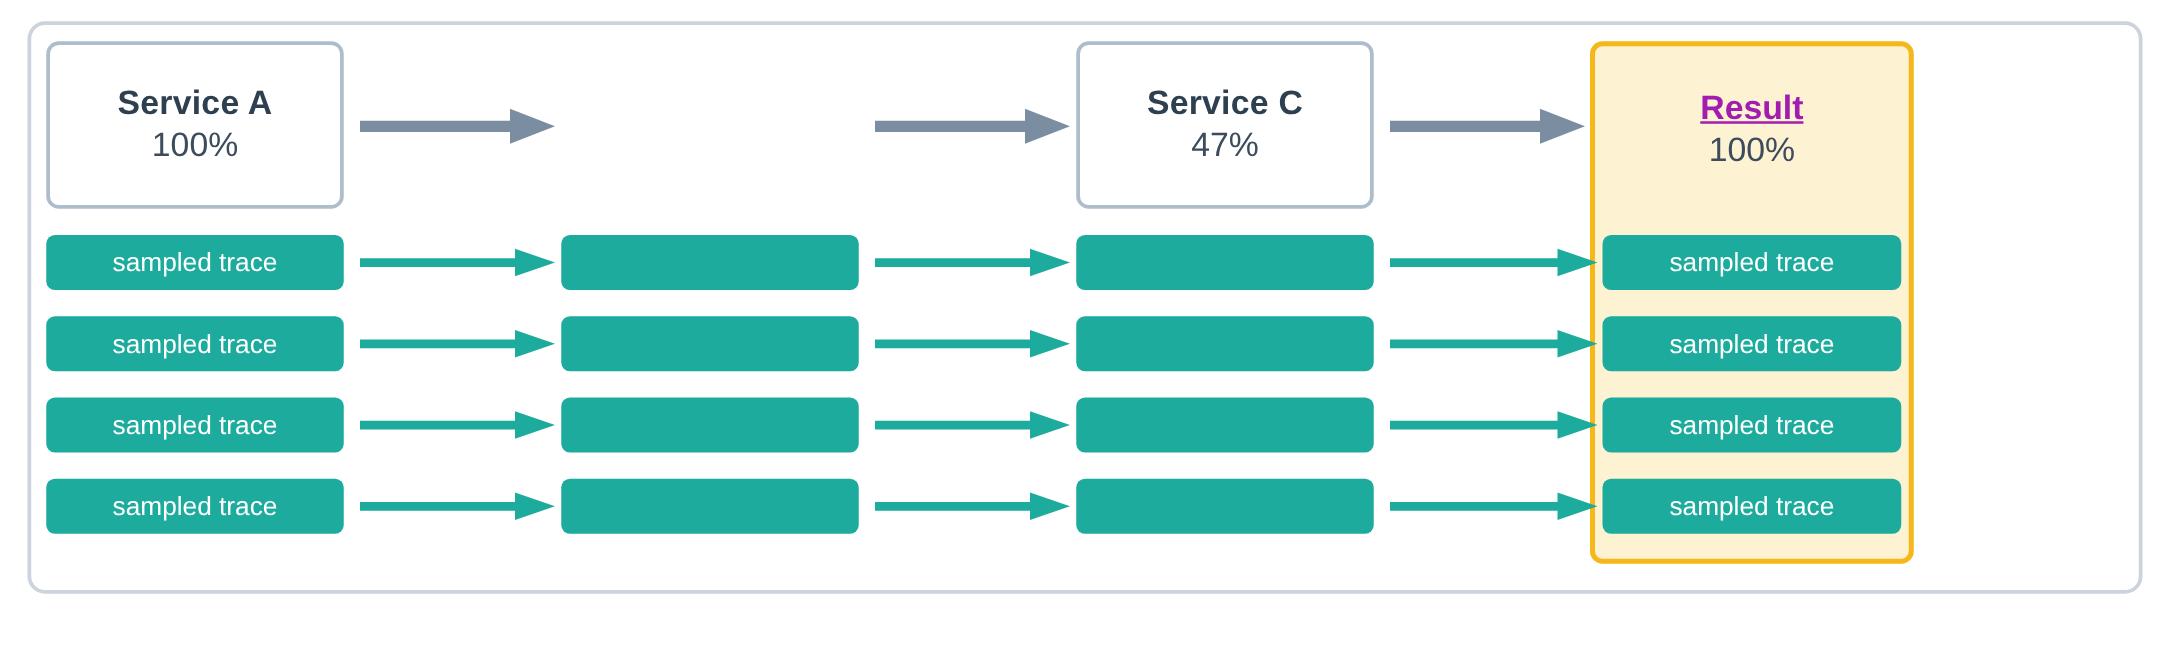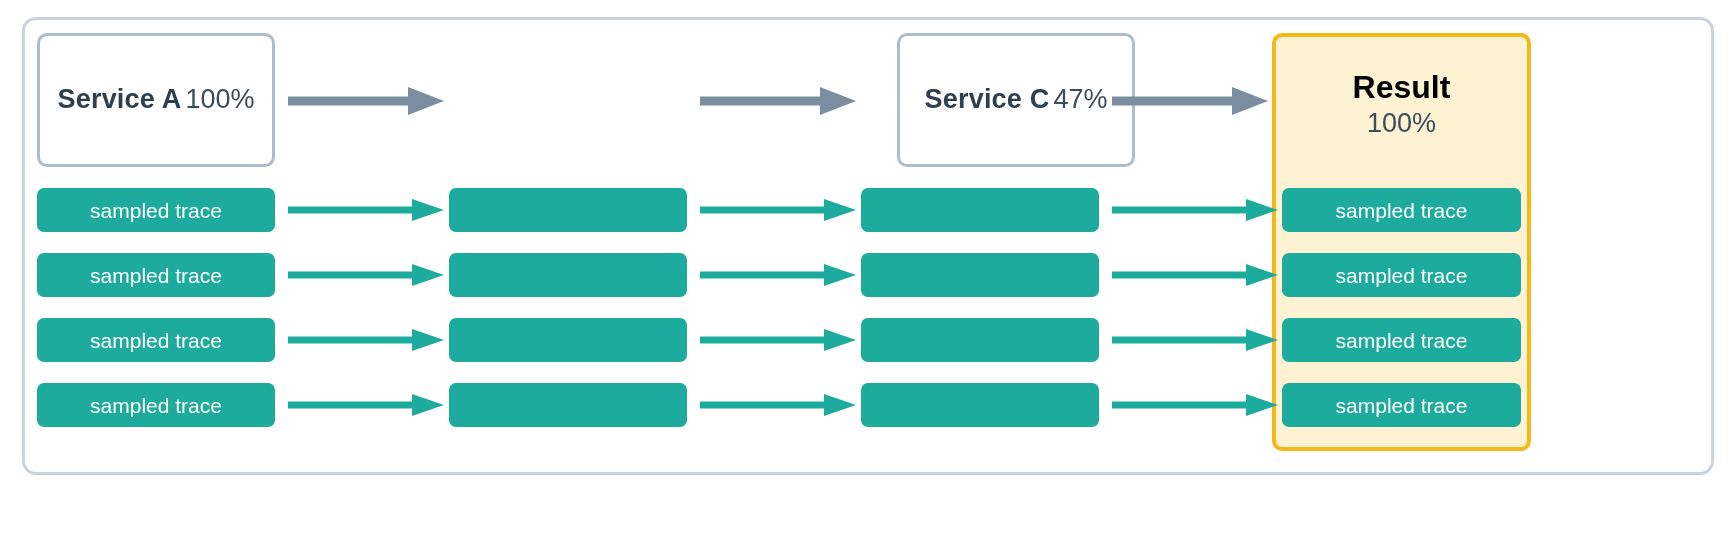--- a/index.html
+++ b/index.html
@@ -36,42 +36,42 @@
   .service-box {
     position: absolute;
     top: 33px;
     width: 238px;
     height: 134px;
     border: 3px solid #aebdcb;
     border-radius: 10px;
     box-sizing: border-box;
     background: transparent;
     display: flex;
-    flex-direction: row;
+    flex-direction: column;
     align-items: center;
     justify-content: center;
     gap: 4px;
   }
   .service-box .svc-title {
     font-size: 27px;
     font-weight: bold;
     color: #2e3f50;
     letter-spacing: 0.2px;
     line-height: 1.1;
   }
   .service-box .svc-pct {
     font-size: 27px;
     font-weight: normal;
     color: #3c4c5c;
     line-height: 1.1;
   }
 
   .col-a { left: 37px; }
   .col-b { left: 449px; }
-  .col-c { left: 861px; margin-left: 36px; }
+  .col-c { left: 861px; }
 
   
   .result-panel {
     position: absolute;
     left: 1272px;
     top: 33px;
     width: 259px;
     height: 418px;
     border: 4px solid #f5b71a;
     border-radius: 10px;
@@ -85,24 +85,25 @@
     top: 0;
     width: 100%;
     height: 134px;
     display: flex;
     flex-direction: column;
     align-items: center;
     justify-content: center;
     gap: 4px;
   }
   .result-head .svc-title {
-    font-size: 32px;
+    font-size: 27px;
     font-weight: bold;
-    color: #000000;
-    line-height: 1.1;
+    color: #a21caf;
+    line-height: 1.1;
+    text-decoration: underline;
   }
   .result-head .svc-pct {
     font-size: 27px;
     color: #3c4c5c;
     line-height: 1.1;
   }
 
   
   .trace-bar {
     position: absolute;

